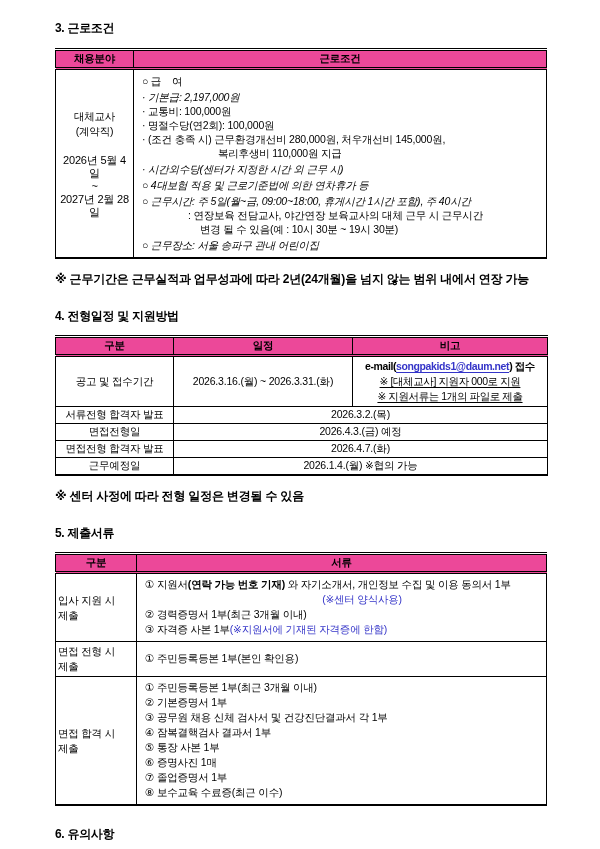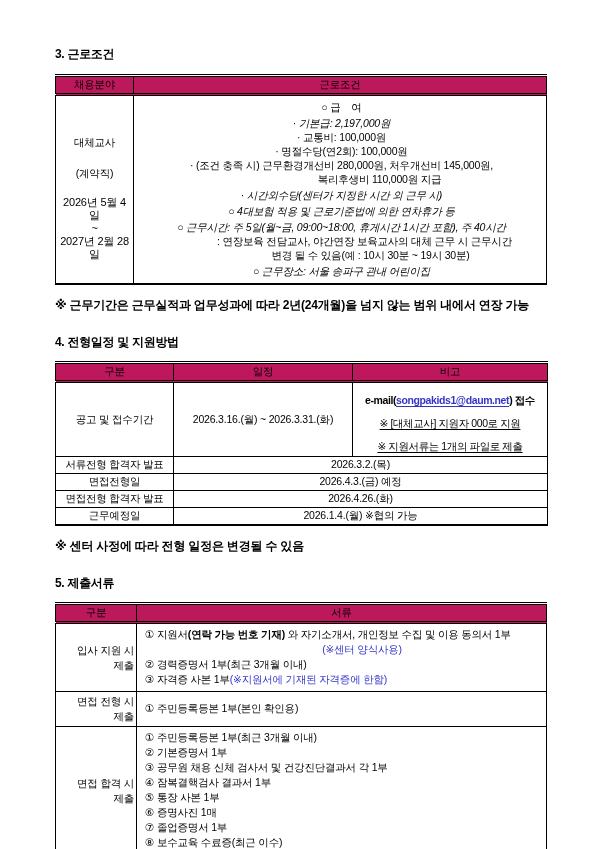--- a/index.html
+++ b/index.html
@@ -1,61 +1,61 @@
 <!DOCTYPE html>
 <html><head>
 <meta charset="utf-8">
 <style>
   * { margin:0; padding:0; box-sizing:border-box; }
   html,body { width:600px; height:849px; background:#ffffff; overflow:hidden; }
   body {
     font-family:"Liberation Sans","DejaVu Sans",sans-serif;
     color:#000; font-size:10.5px; letter-spacing:-0.2px;
   }
-  .page { width:600px; height:849px; padding:46px 53px 0 55px; }
+  .page { width:600px; height:849px; padding:20px 53px 0 55px; }
   .h { font-size:12px; font-weight:bold; letter-spacing:-0.3px; }
   .h3m { margin:0 0 11px 0; }
   .h4m { margin:20px 0 10px 0; }
   .h5m { margin:20px 0 10px 0; }
   .h6m { margin:20px 0 8px 0; }
   .note { font-weight:bold; font-size:12px; margin-top:12px; }
 
   table.tbl { border-collapse:collapse; width:492px; table-layout:fixed;
               border-top:3px double #000; border-bottom:2px solid #000; }
   table.tbl th, table.tbl td { border:1px solid #000; font-size:10.5px; }
-  table.tbl tr.hdr th { background:#be185d; font-weight:normal; height:17px;
+  table.tbl tr.hdr th { background:#ec4899; font-weight:bold; height:17px;
               border-bottom:3px double #000; text-align:center; padding:1px 2px; }
   .t1 .c1 { width:78px; }
   .t2 .c1 { width:118px; } .t2 .c2 { width:179px; } .t2 .c3 { width:195px; }
   .t3 .c1 { width:81px; }
 
   .ln { white-space:pre-wrap; line-height:14px; }
   .pos-cell { text-align:center; vertical-align:middle; padding:4px 2px; }
-  .pos-name { line-height:15px;margin-top:16px; }
+  .pos-name { line-height:15px; }
   .pos-date { line-height:13px; font-size:11px; }
   .dgap { margin-top:15px; }
-  .cond-cell { padding:4px 5px 5px 8px; vertical-align:top;text-align:center; }
+  .cond-cell { padding:4px 5px 5px 8px; vertical-align:top; }
   .mt2 { margin-top:2px;font-style:italic; }
   .ind-a { padding-left:76px; }
   .ind-b { padding-left:46px; }
   .ind-c { padding-left:58px; }
   .ind-d { padding-left:37px; }
 
   .ctr { text-align:center; vertical-align:middle; padding:1px 2px; }
   .row16 td { height:16px; }
   .remark-cell { padding:2px 2px; vertical-align:middle; }
   .ctr-t { text-align:center; }
-  .remark-cell .ln { line-height:15px; letter-spacing:-0.4px;margin-top:8px; }
+  .remark-cell .ln { line-height:15px; letter-spacing:-0.4px; }
   .bold { font-weight:bold; }
   .b { font-weight:bold; }
   .u { text-decoration:underline; text-underline-offset:2px; }
   .blue { color:#3434c8;text-align:center; }
   .link { color:#3434c8; text-decoration:underline; text-underline-offset:2px; cursor:pointer; }
 
-  .lbl-cell { text-align:right; vertical-align:middle; line-height:15px; padding:2px; }
+  .lbl-cell { text-align:left; vertical-align:middle; line-height:15px; padding:2px; }
   .doc-cell { padding:3px 4px 4px 8px; vertical-align:middle; }
   .doc-cell .ln { line-height:15px; }
 </style>
 </head>
 <body>
 
 <div class="page">
 
   <div class="h h3m">3. 근로조건</div>
   <table class="tbl t1">
@@ -111,21 +111,21 @@
     <tr class="row16">
       <td class="ctr">서류전형 합격자 발표</td>
       <td class="ctr" colspan="2">2026.3.2.(목)</td>
     </tr>
     <tr class="row16">
       <td class="ctr">면접전형일</td>
       <td class="ctr" colspan="2">2026.4.3.(금) 예정</td>
     </tr>
     <tr class="row16">
       <td class="ctr">면접전형 합격자 발표</td>
-      <td class="ctr" colspan="2">2026.4.26.(화)</td>
+      <td class="ctr" colspan="2">2026.4.7.(화)</td>
     </tr>
     <tr class="row16">
       <td class="ctr">근무예정일</td>
       <td class="ctr" colspan="2">2026.1.4.(월) ※협의 가능</td>
     </tr>
   </tbody>
     </table>
   <div class="note">※ 센터 사정에 따라 전형 일정은 변경될 수 있음</div>
 
   <div class="h h5m">5. 제출서류</div>

